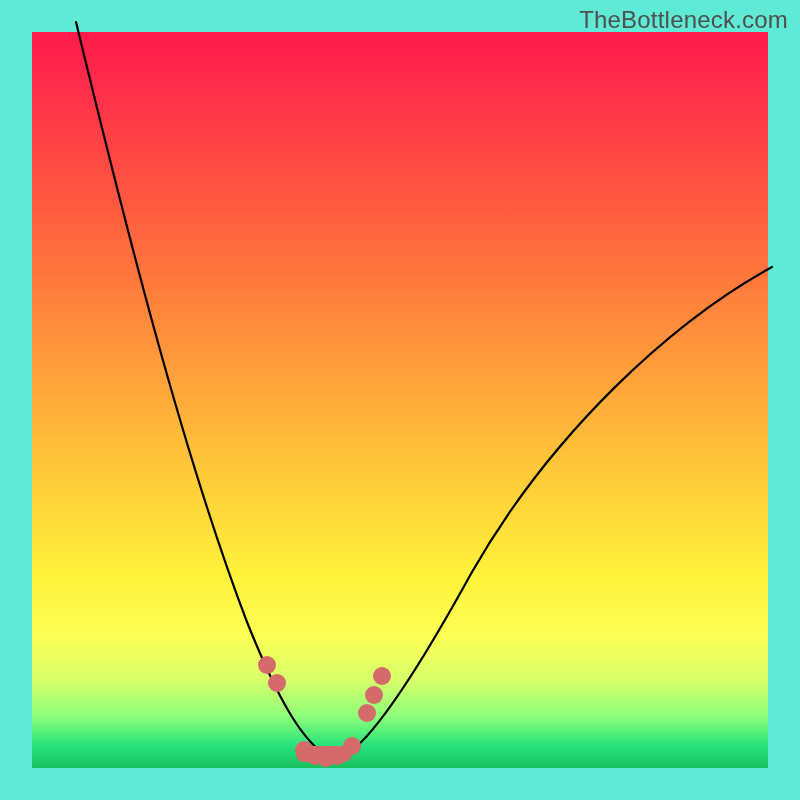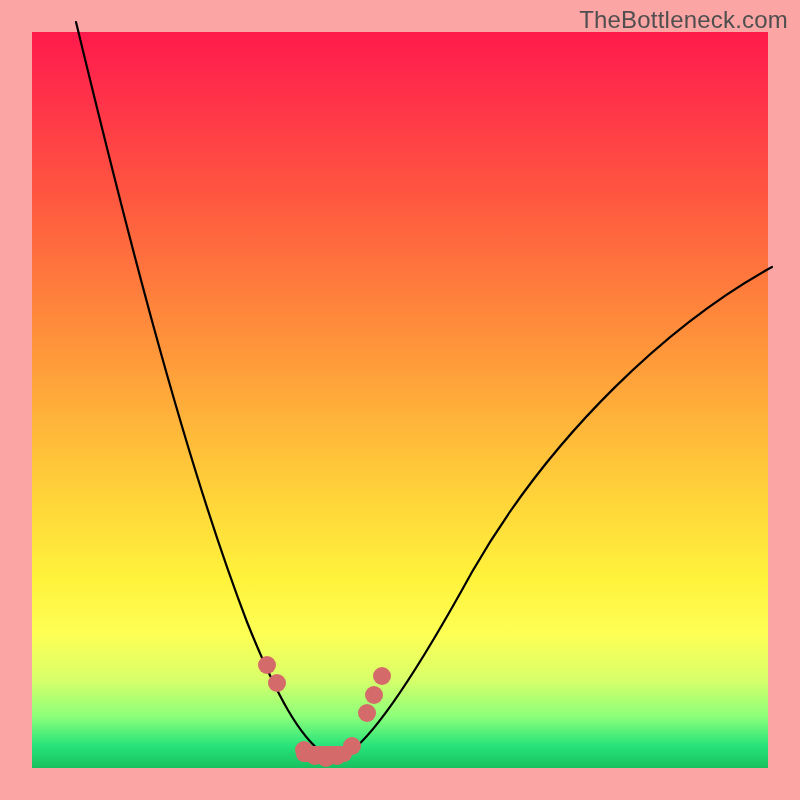--- a/index.html
+++ b/index.html
@@ -10,21 +10,21 @@
     background: #000;
     overflow: hidden;
     font-family: Arial, Helvetica, sans-serif;
   }
   .frame {
     position: absolute;
     left: 0;
     top: 0;
     width: 800px;
     height: 800px;
-    background: #fca5a5;
+    background: #5eead4;
   }
   .plot {
     position: absolute;
     left: 32px;
     top: 32px;
     width: 736px;
     height: 736px;
     
     background: linear-gradient(
       to bottom,

